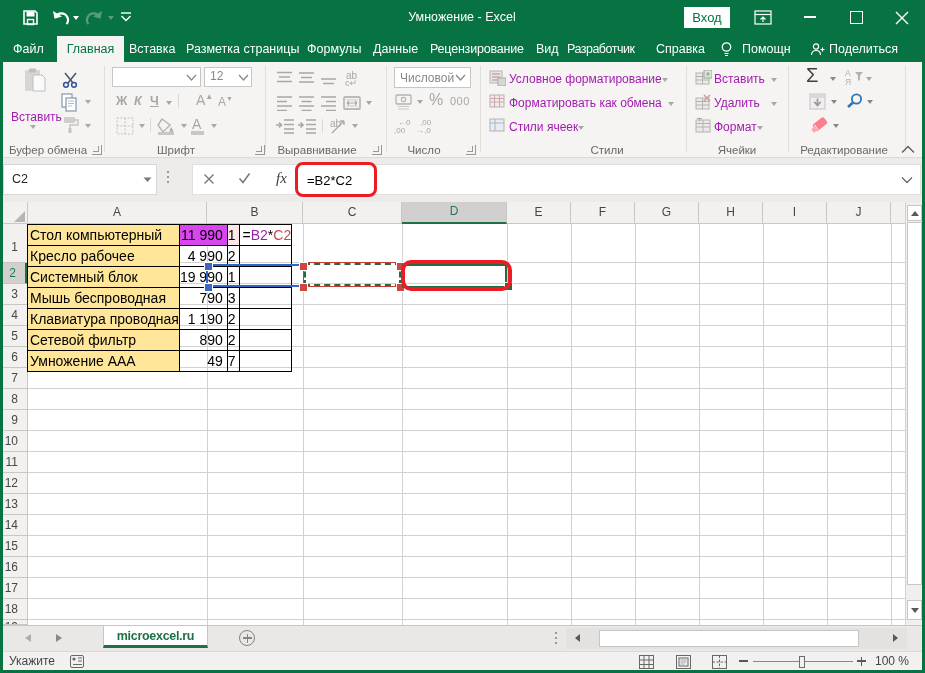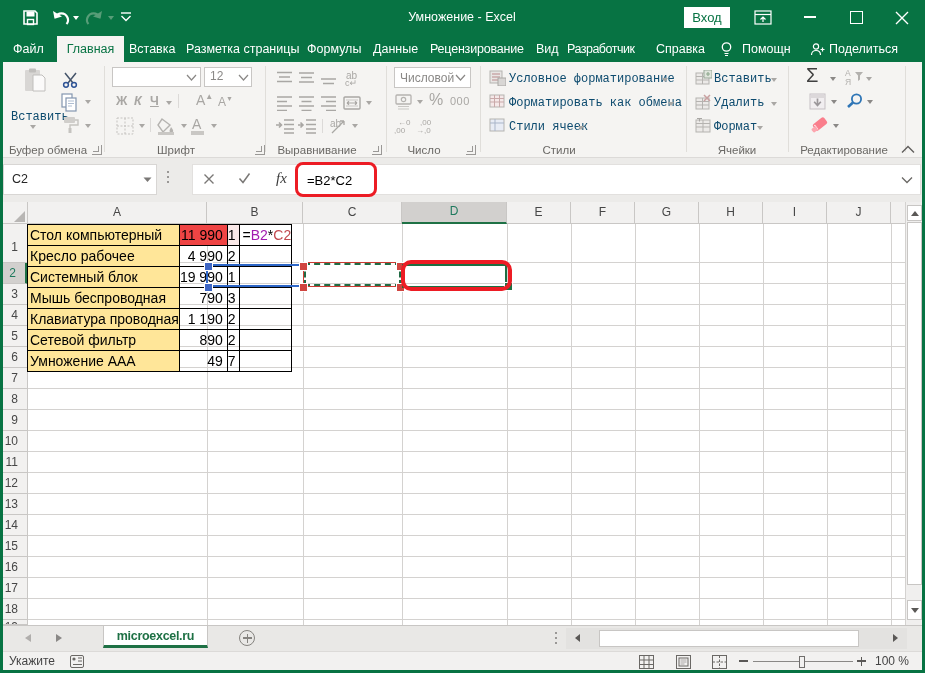--- a/index.html
+++ b/index.html
@@ -14,21 +14,21 @@
   #tab-active { position:absolute; background:#f5f4f2; color:#077343; text-align:center; }
   #title-text { position:absolute; width:300px; left:312px; top:10px; text-align:center; color:#fff; font-size:12.5px; }
 
   
   #ribbon { left:0; top:62px; width:925px; height:96px; background:#f5f4f2; border-bottom:1px solid #dcdad8; }
   .gsep { position:absolute; top:4px; height:86px; width:1px; background:#e0deda; }
   .glabel { position:absolute; top:82px; height:14px; font-size:11.5px; color:#6a6865; text-align:center; }
   .dis { color:#a9a7a4; }
   .launch { position:absolute; width:10px; height:10px; border-left:1px solid #9a9896; border-top:1px solid #9a9896; transform:rotate(180deg); }
   .launch:after { content:""; position:absolute; left:2px; top:2px; width:5px; height:5px; border-left:1px solid #9a9896; border-top:1px solid #9a9896; }
-  .ribtext { position:absolute; font-size:12px; color:#0c4a6e; white-space:nowrap;font-family:Liberation Mono, monospace; }
+  .ribtext { position:absolute; font-size:12px; color:#a21caf; white-space:nowrap; }
   .combo { position:absolute; background:#fff; border:1px solid #c8c6c4; }
   .dd { position:absolute; width:0; height:0; border-left:3.5px solid transparent; border-right:3.5px solid transparent; border-top:4px solid #a9a7a4; }
   .dd2 { position:absolute; width:0; height:0; border-left:3.5px solid transparent; border-right:3.5px solid transparent; border-top:4px solid #8a8886; }
 
   
   #fbar { left:0; top:158px; width:925px; height:44px; background:#eceBe9; }
   #namebox { position:absolute; left:3px; top:6px; width:154px; height:31px; background:#fff; border:1px solid #d8d6d4; font-size:12.5px; color:#262626; line-height:29px; padding-left:8px; }
   #finput { position:absolute; left:192px; top:6px; width:729px; height:31px; background:#fff; border:1px solid #e2e0de; }
   #ftext { position:absolute; left:114px; top:0; line-height:31px; font-size:13px; color:#000; }
 
@@ -255,21 +255,21 @@
     <path d="M1 4.5 h14 M1 8 h14 M5.5 1 v12 M10.5 1 v12" stroke="#c9a9a9" stroke-width="1"></path>
   </svg>
   <div class="ribtext" style="left:509px;top:34px">Форматировать как обмена</div>
   <div class="dd" style="left:668px;top:40px"></div>
   <svg class="abs" style="left:489px;top:56px" width="17" height="16" viewBox="0 0 17 16">
     <rect x="1" y="1" width="14" height="12" fill="#e8ecf5" stroke="#b5b3b0"></rect>
     <path d="M1 5 h14 M6 1 v12" stroke="#a9b5c9" stroke-width="1"></path>
   </svg>
   <div class="ribtext" style="left:509px;top:58px">Стили ячеек</div>
   <div class="dd" style="left:578px;top:64px"></div>
-  <div class="glabel" style="left:519px;width:80px">Стили</div>
+  <div class="glabel" style="left:567px;width:80px">Стили</div>
   <div class="gsep" style="left:686px"></div>
 
   <svg class="abs" style="left:695px;top:8px" width="17" height="16" viewBox="0 0 17 16">
     <rect x="1" y="3" width="13" height="11" fill="#eceae8" stroke="#b5b3b0"></rect>
     <path d="M1 6.5 h13 M1 10 h13 M7.5 3 v11" stroke="#b5b3b0" stroke-width="1"></path>
     <rect x="9" y="0" width="8" height="8" fill="#dfe5dc" stroke="#9aa99a"></rect>
     <path d="M13 2 v4 M11 4 h4" stroke="#8fa98f" stroke-width="1.2"></path>
   </svg>
   <div class="ribtext" style="left:714px;top:10px">Вставить</div>
   <div class="dd" style="left:771px;top:16px"></div>
@@ -405,21 +405,21 @@
   <div class="hline" style="left:28px;top:333px;width:879px"></div>
   <div class="hline" style="left:28px;top:354px;width:879px"></div>
   <div class="hline" style="left:28px;top:375px;width:879px"></div>
   <div class="hline" style="left:28px;top:396px;width:879px"></div>
   <div class="hline" style="left:28px;top:417px;width:879px"></div>
 
   <table id="tbl" cellspacing="0">
     <tbody>
     <tr style="height:21px">
           <td class="acol">Стол компьютерный</td>
-          <td class="num" style="background:#ef4444">11 990</td>
+          <td class="num" style="background:#d946ef">11 990</td>
           <td class="num" style="background:#fae9e8;padding-right:3px">1</td>
           <td style="padding-left:3px"><span>=</span><span style="color:#a21caf">B2</span><span>*</span><span style="color:#c24a50">C2</span></td>
         </tr>
     <tr style="height:21px">
           <td class="acol">Кресло рабочее</td>
           <td class="num">4 990</td>
           <td class="num" style="padding-right:3px">2</td>
           <td></td>
         </tr>
     <tr style="height:21px">

